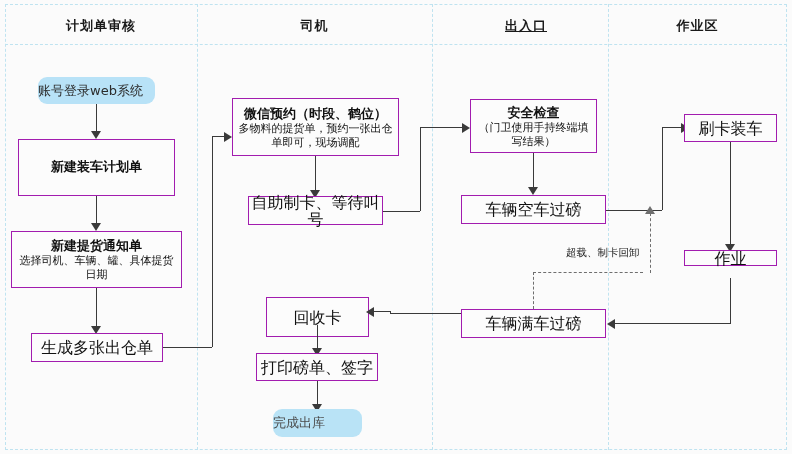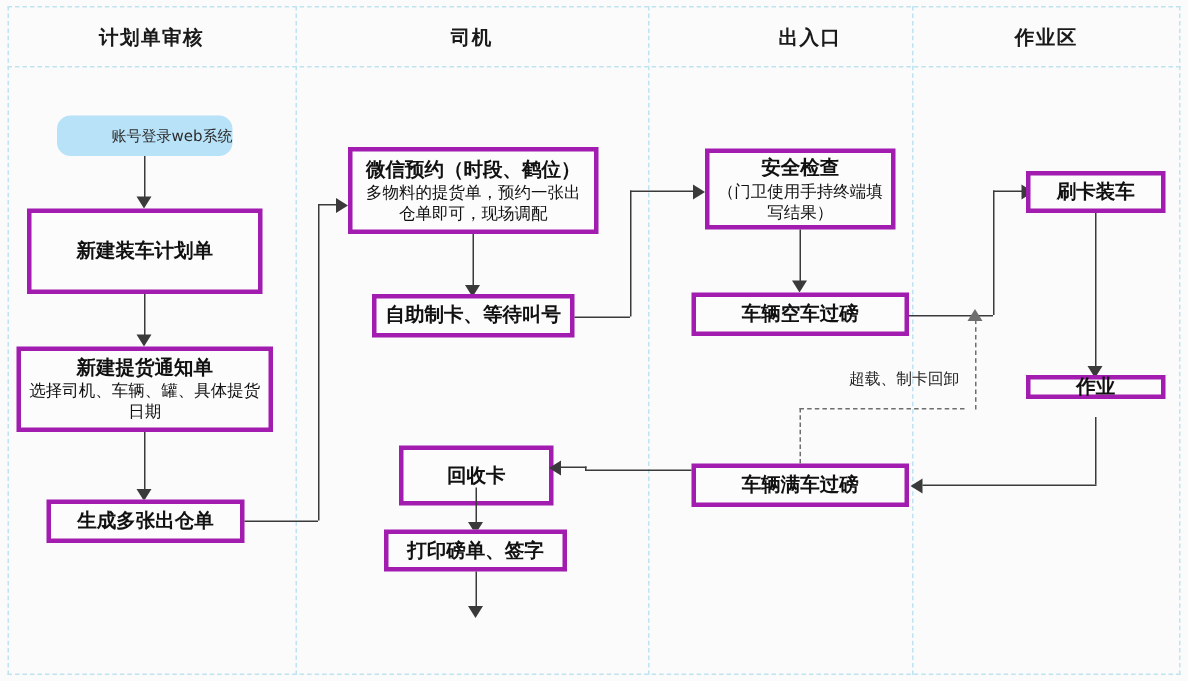--- a/index.html
+++ b/index.html
@@ -23,33 +23,33 @@
   }
   .lane-title{
     position:absolute;top:16px;height:20px;line-height:20px;
     text-align:center;font-size:13px;font-weight:bold;color:#1a1a1a;
     letter-spacing:1px;
   }
 
   
   .node{
     position:absolute;box-sizing:border-box;
-    background:#fcfcfc;border:3px solid #a21caf;
+    background:#fcfcfc;border:1px solid #a21caf;
     display:flex;flex-direction:column;align-items:center;justify-content:center;
     text-align:center;color:#111;
   }
   .node .t{font-size:13px;font-weight:bold;line-height:17px;}
   .node .s{font-size:11px;line-height:14px;font-weight:normal;padding:0 4px;}
-  .node.single .t{font-size:13px;font-weight:bold;}
+  .node.single .t{font-size:16px;font-weight:normal;}
 
   .pill{
     position:absolute;box-sizing:border-box;
     background:#b8e2f7;border-radius:9px;border:none;
-    display:flex;align-items:center;justify-content:flex-end;
-    font-size:10px;color:#2b2b2b;text-align:center;padding-left:19px;
+    display:flex;align-items:center;justify-content:flex-start;
+    font-size:13px;color:#2b2b2b;text-align:center;
   }
   .pill.end{background:#b9e3f6;color:#4a4a4a;}
 
   
   .ln{position:absolute;background:#3a3a3a;}
   .lnh{height:1px;}
   .lnv{width:1px;}
   .dashv{position:absolute;width:0;border-left:1px dashed #6e6e6e;}
   .dashh{position:absolute;height:0;border-top:1px dashed #6e6e6e;}
 
@@ -70,21 +70,21 @@
 <div id="stage">
 
   <div class="lane-frame"></div>
   <div class="lane-header-rule"></div>
   <div class="lane-div" style="left:197px;"></div>
   <div class="lane-div" style="left:432px;"></div>
   <div class="lane-div" style="left:608px;"></div>
 
   <div class="lane-title" style="left:5px;width:192px;">计划单审核</div>
   <div class="lane-title" style="left:197px;width:235px;">司机</div>
-  <div class="lane-title" style="left:452px;width:176px;">出入口</div>
+  <div class="lane-title" style="left:438px;width:176px;text-decoration:underline;">出入口</div>
   <div class="lane-title" style="left:608px;width:179px;">作业区</div>
 
   <div class="pill" style="left:38px;top:77px;width:117px;height:27px;">
     <span>账号登录web系统</span>
   </div>
 
   <div class="ln lnv" style="left:96px;top:104px;height:29px;"></div>
   <div class="arrow down" style="left:91px;top:131px;"></div>
 
   <div class="node" style="left:18px;top:139px;width:157px;height:57px;font-family:Liberation Mono, monospace;">
@@ -135,20 +135,23 @@
   <div class="ln lnv" style="left:317px;top:325px;height:25px;"></div>
   <div class="arrow down" style="left:312px;top:348px;"></div>
 
   <div class="node single" style="left:256px;top:353px;width:122px;height:28px;text-align:right;">
     <div class="t">打印磅单、签字</div>
   </div>
 
   <div class="ln lnv" style="left:317px;top:381px;height:25px;"></div>
   <div class="arrow down" style="left:312px;top:404px;"></div>
 
+  <div class="pill end" style="left:273px;top:409px;width:89px;height:28px;">
+    <span>完成出库</span>
+  </div>
 
   <div class="node" style="left:470px;top:99px;width:127px;height:54px;">
     <div class="t">安全检查</div>
     <div class="s">（门卫使用手持终端填写结果）</div>
   </div>
 
   <div class="ln lnv" style="left:533px;top:153px;height:36px;"></div>
   <div class="arrow down" style="left:528px;top:187px;"></div>
 
   <div class="node single" style="left:461px;top:195px;width:145px;height:29px;">

